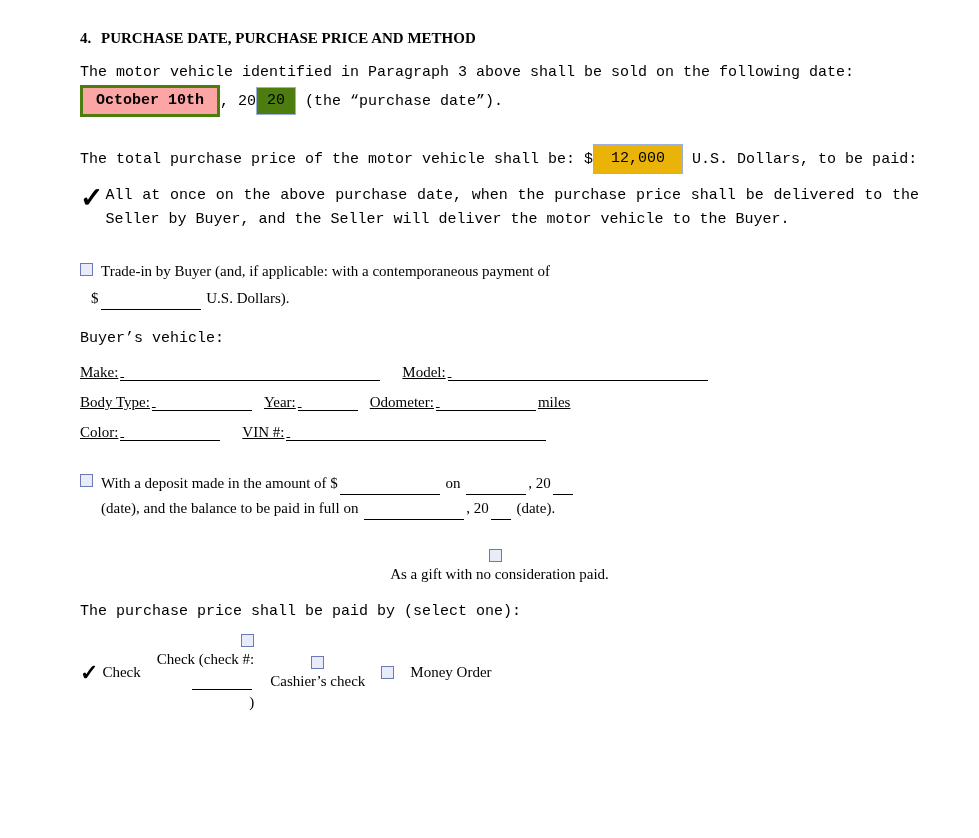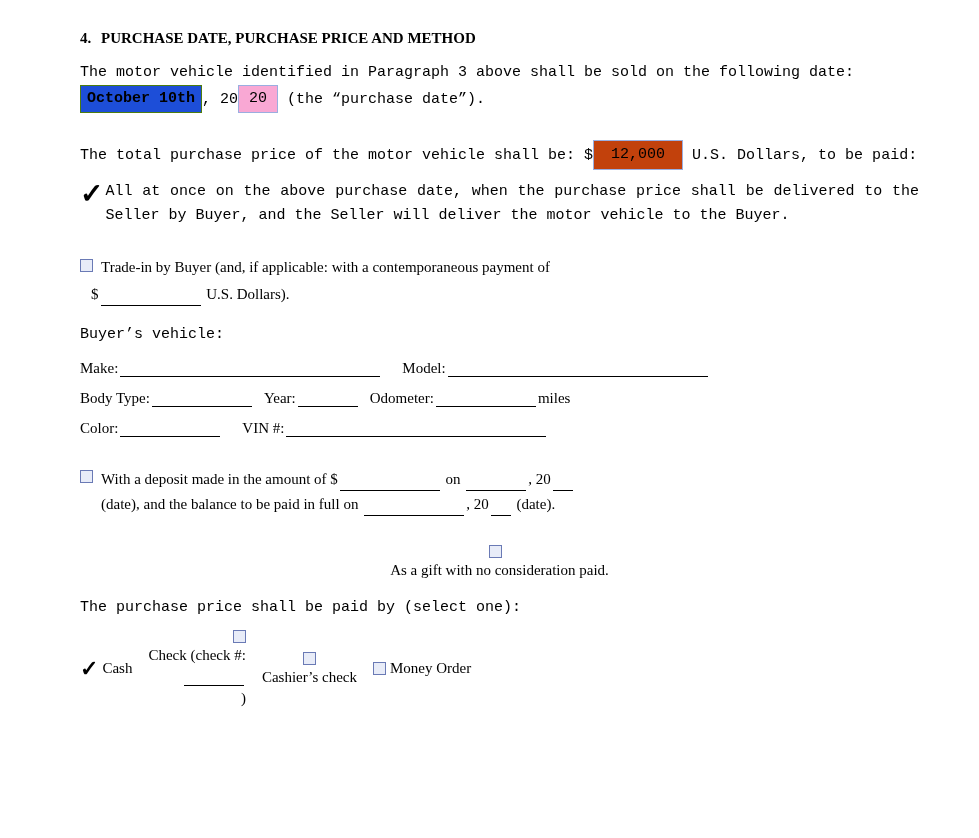--- a/index.html
+++ b/index.html
@@ -24,42 +24,42 @@
     .section-number {
       margin-right: 6px;
     }
     .paragraph {
       margin-bottom: 10px;
       line-height: 1.6;
       text-align: justify;
       font-family: Liberation Mono, monospace;
     }
     .field-highlighted {
-      background-color: #1d4ed8;
-      border: 1px solid #4d7c0f;
-      padding: 1px 6px;
+      background-color: #fca5a5;
+      border: 3px solid #4d7c0f;
+      padding: 1px 13px;
       min-width: 120px;
       display: inline-block;
       text-align: center;
       font-weight: bold;
       font-size: 15px;
       vertical-align: middle;
     }
     .field-highlighted-small {
-      background-color: #f9a8d4;
+      background-color: #4d7c0f;
       border: 1px solid #9aaee0;
       padding: 1px 4px;
       min-width: 40px;
       display: inline-block;
       text-align: center;
       font-size: 15px;
       vertical-align: middle;
     }
     .price-highlighted {
-      background-color: #c2410c;
+      background-color: #eab308;
       border: 1px solid #9aaee0;
       padding: 2px 10px;
       min-width: 90px;
       display: inline-block;
       text-align: center;
       font-size: 15px;
       vertical-align: middle;
     }
     .checkmark {
       font-size: 28px;
@@ -105,20 +105,21 @@
       border-bottom: 1px solid #000;
       min-width: 260px;
       vertical-align: bottom;
       margin: 0 2px;
     }
     .row-fields {
       display: flex;
       align-items: flex-end;
       margin-bottom: 12px;
       gap: 0;
+      text-decoration: underline;
     }
     .field-label {
       white-space: nowrap;
     }
     .trade-text {
       text-align: justify;
       line-height: 1.6;
     }
     .payment-options {
       display: flex;
@@ -228,35 +229,35 @@
 </div>
 
 
 <div class="paragraph" style="margin-bottom:10px;">The purchase price shall be paid by (select one):</div>
 
 
 <div class="payment-options">
 
   <div style="display:flex; align-items:center; gap:2px;">
     <span class="checkmark-small">✓</span>
-    <span>Cash</span>
+    <span>Check</span>
   </div>
 
   <div style="display:flex; align-items:flex-end; gap:4px;flex-direction:column;">
     <span style="display:inline-block; width:13px; height:13px; border:1px solid #6a7ab5; background:#e8ecf8; flex-shrink:0;"></span>
     <span>Check (check #:</span>
     <span class="underline-field-xs">&nbsp;</span>
     <span>)</span>
   </div>
 
   <div style="display:flex; align-items:center; gap:4px;flex-direction:column;">
     <span style="display:inline-block; width:13px; height:13px; border:1px solid #6a7ab5; background:#e8ecf8; flex-shrink:0;"></span>
     <span>Cashier’s check</span>
   </div>
 
-  <div style="display:flex; align-items:center; gap:4px;">
+  <div style="display:flex; align-items:center; gap:16px;">
     <span style="display:inline-block; width:13px; height:13px; border:1px solid #6a7ab5; background:#e8ecf8; flex-shrink:0;"></span>
     <span>Money Order</span>
   </div>
 </div>
 
 
 
 
 </body></html>

